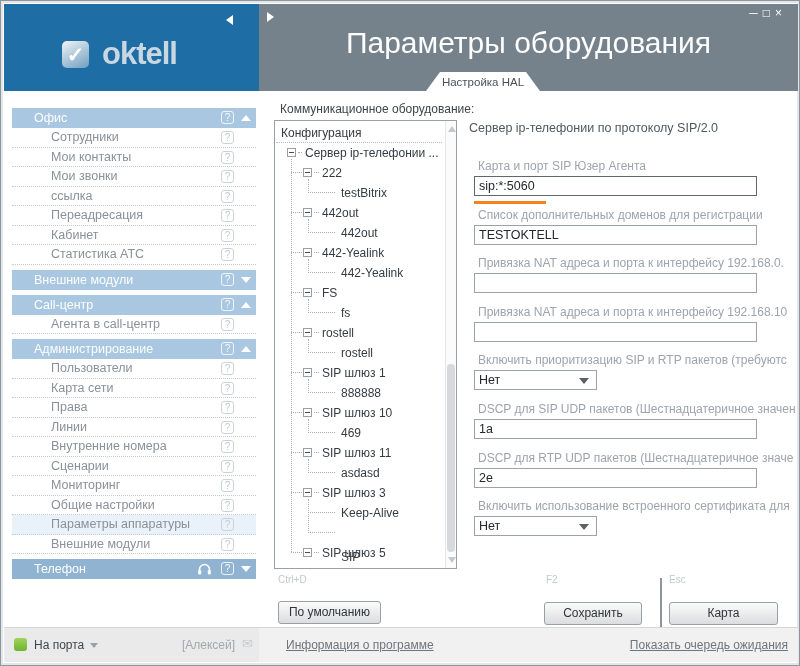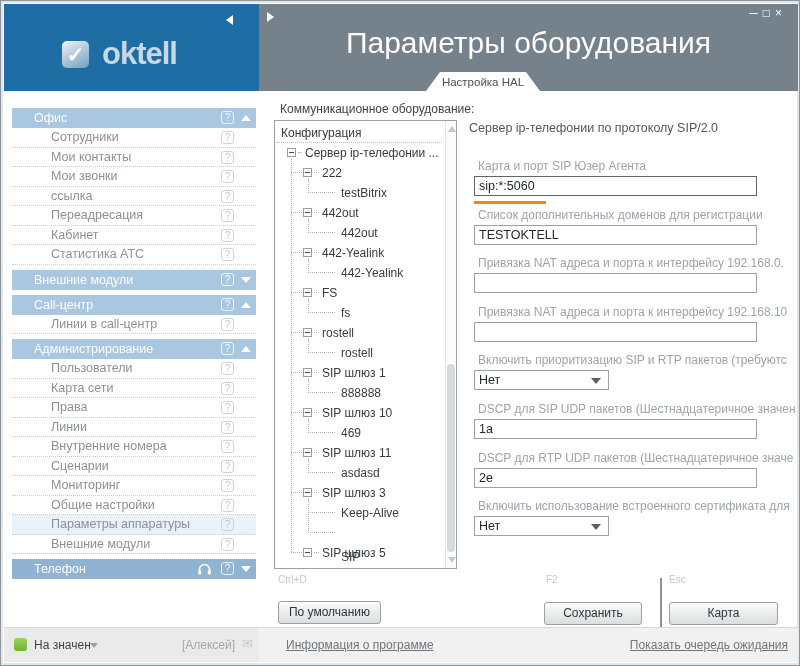--- a/index.html
+++ b/index.html
@@ -62,21 +62,21 @@
   .sc-thumb { position:absolute; left:1px; top:243px; width:8px; height:188px; background:#d7dadd; border-radius:4px; }
 
   
   .form-panel { position:absolute; left:468px; top:120px; width:329px; height:462px; overflow:hidden; }
   .form-title { font-size:12.5px; color:#51585e; white-space:nowrap; height:38px; }
   .fgroup { height:48.6px; position:relative; }
   .flabel { font-size:12px; color:#9da4ab; margin-left:9px; white-space:nowrap; overflow:hidden; height:15px; }
   .fctrl { position:relative; margin-left:5px; margin-top:2px; height:20px; width:283px;
     border:1px solid #9aa1a7; background:#fff; font-size:12.5px; color:#23282c; line-height:18px; padding-left:4px; }
   .fctrl.focused { border-color:#5f666c; }
-  .fctrl.select { width:135px; }
+  .fctrl.select { width:123px; }
   .sel-arr { position:absolute; right:7px; top:7px; width:0; height:0;
     border:5px solid transparent; border-top:6px solid #5a6166; }
   .spell { position:absolute; left:5px; width:72px; height:3px; background:#f6821d; }
 
   
   .shortcut { position:absolute; font-size:10px; color:#c2c8cd; }
   .btn { position:absolute; height:23px; background:linear-gradient(#fbfbfb,#dbddde);
     border:1px solid #99a0a6; border-radius:3px; font-size:12px; color:#2e353b;
     text-align:center; line-height:21px; cursor:default; }
   .vdiv { position:absolute; left:659px; top:577px; width:2px; height:50px; background:#8d959c; }
@@ -118,21 +118,21 @@
       <div class="sb-h"><span>Офис</span><span class="q">?</span><span class="sb-arr up"></span></div>
       <div class="sb-i"><span>Сотрудники</span><span class="q">?</span></div>
       <div class="sb-i"><span>Мои контакты</span><span class="q">?</span></div>
       <div class="sb-i"><span>Мои звонки</span><span class="q">?</span></div>
       <div class="sb-i"><span>ссылка</span><span class="q">?</span></div>
       <div class="sb-i"><span>Переадресация</span><span class="q">?</span></div>
       <div class="sb-i"><span>Кабинет</span><span class="q">?</span></div>
       <div class="sb-i"><span>Статистика АТС</span><span class="q">?</span></div>
       <div class="sb-h"><span>Внешние модули</span><span class="q">?</span><span class="sb-arr down"></span></div>
       <div class="sb-h"><span>Call-центр</span><span class="q">?</span><span class="sb-arr up"></span></div>
-      <div class="sb-i"><span>Линии в call-центр</span><span class="q">?</span></div>
+      <div class="sb-i"><span>Агента в call-центр</span><span class="q">?</span></div>
       <div class="sb-h"><span>Администрирование</span><span class="q">?</span><span class="sb-arr up"></span></div>
       <div class="sb-i"><span>Пользователи</span><span class="q">?</span></div>
       <div class="sb-i"><span>Карта сети</span><span class="q">?</span></div>
       <div class="sb-i"><span>Права</span><span class="q">?</span></div>
       <div class="sb-i"><span>Линии</span><span class="q">?</span></div>
       <div class="sb-i"><span>Внутренние номера</span><span class="q">?</span></div>
       <div class="sb-i"><span>Сценарии</span><span class="q">?</span></div>
       <div class="sb-i"><span>Мониторинг</span><span class="q">?</span></div>
       <div class="sb-i"><span>Общие настройки</span><span class="q">?</span></div>
       <div class="sb-i sel"><span>Параметры аппаратуры</span><span class="q">?</span></div>
@@ -317,21 +317,21 @@
   <div class="btn" style="left:277px;top:600px;width:103px;">По умолчанию</div>
   <div class="shortcut" style="left:545px;top:573px;">F2</div>
   <div class="btn" style="left:543px;top:601px;width:98px;">Сохранить</div>
   <div class="vdiv"></div>
   <div class="shortcut" style="left:668px;top:573px;">Esc</div>
   <div class="btn" style="left:668px;top:601px;width:109px;">Карта</div>
 
   <div class="statusbar">
     <div class="st-left">
       <div class="presence-ic"></div>
-      <div class="presence-tx">На значен</div>
+      <div class="presence-tx">На порта</div>
       <div class="presence-ar"></div>
       <div class="st-user">[Алексей]</div>
       <div class="mail-ic">✉</div>
     </div>
     <div class="st-main">
       <div class="st-link link-info">Информация о программе</div>
       <div class="st-link link-queue">Показать очередь ожидания</div>
     </div>
   </div>
 </div>

